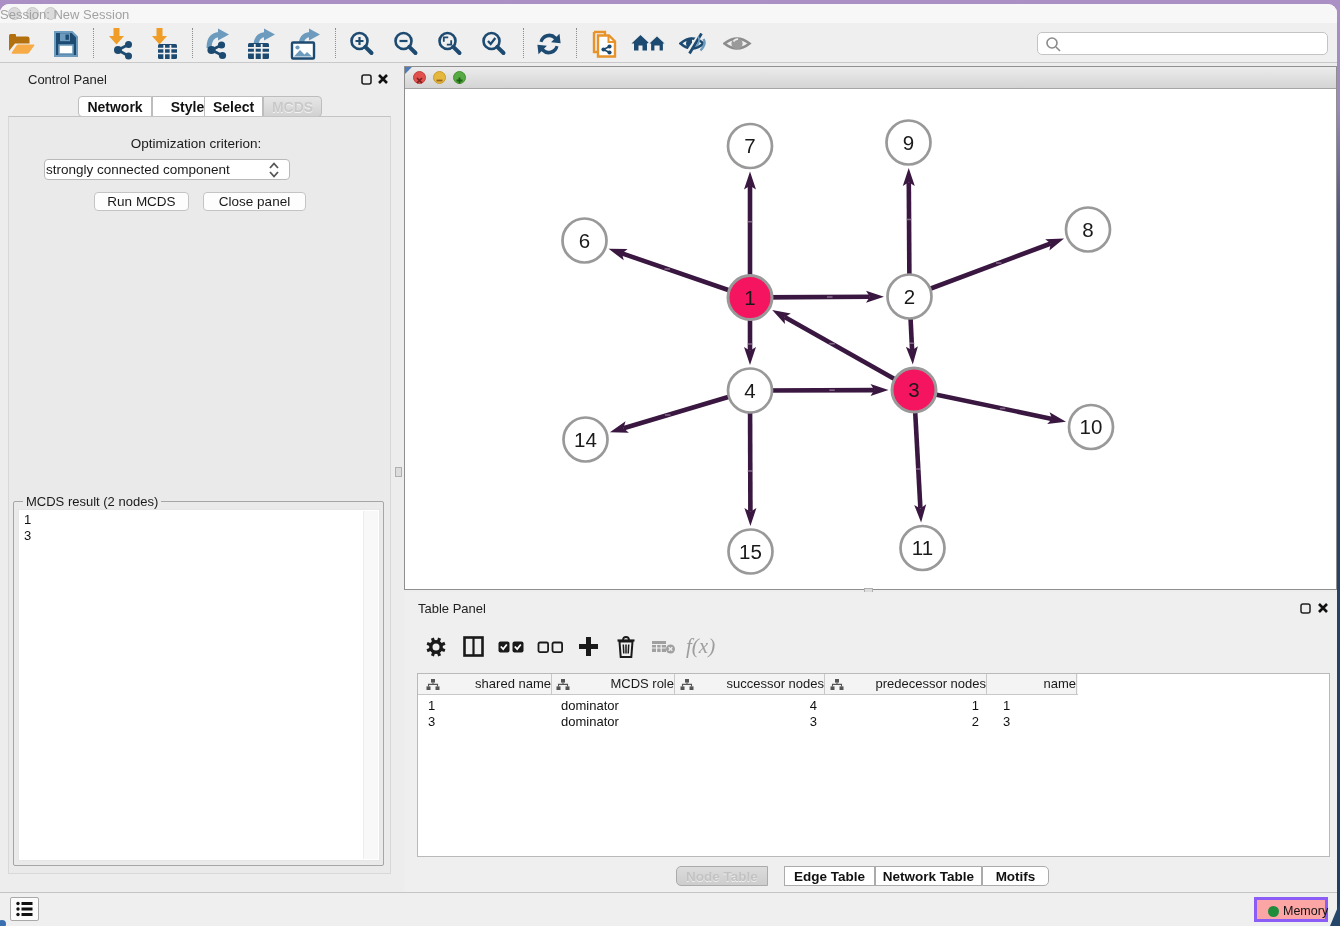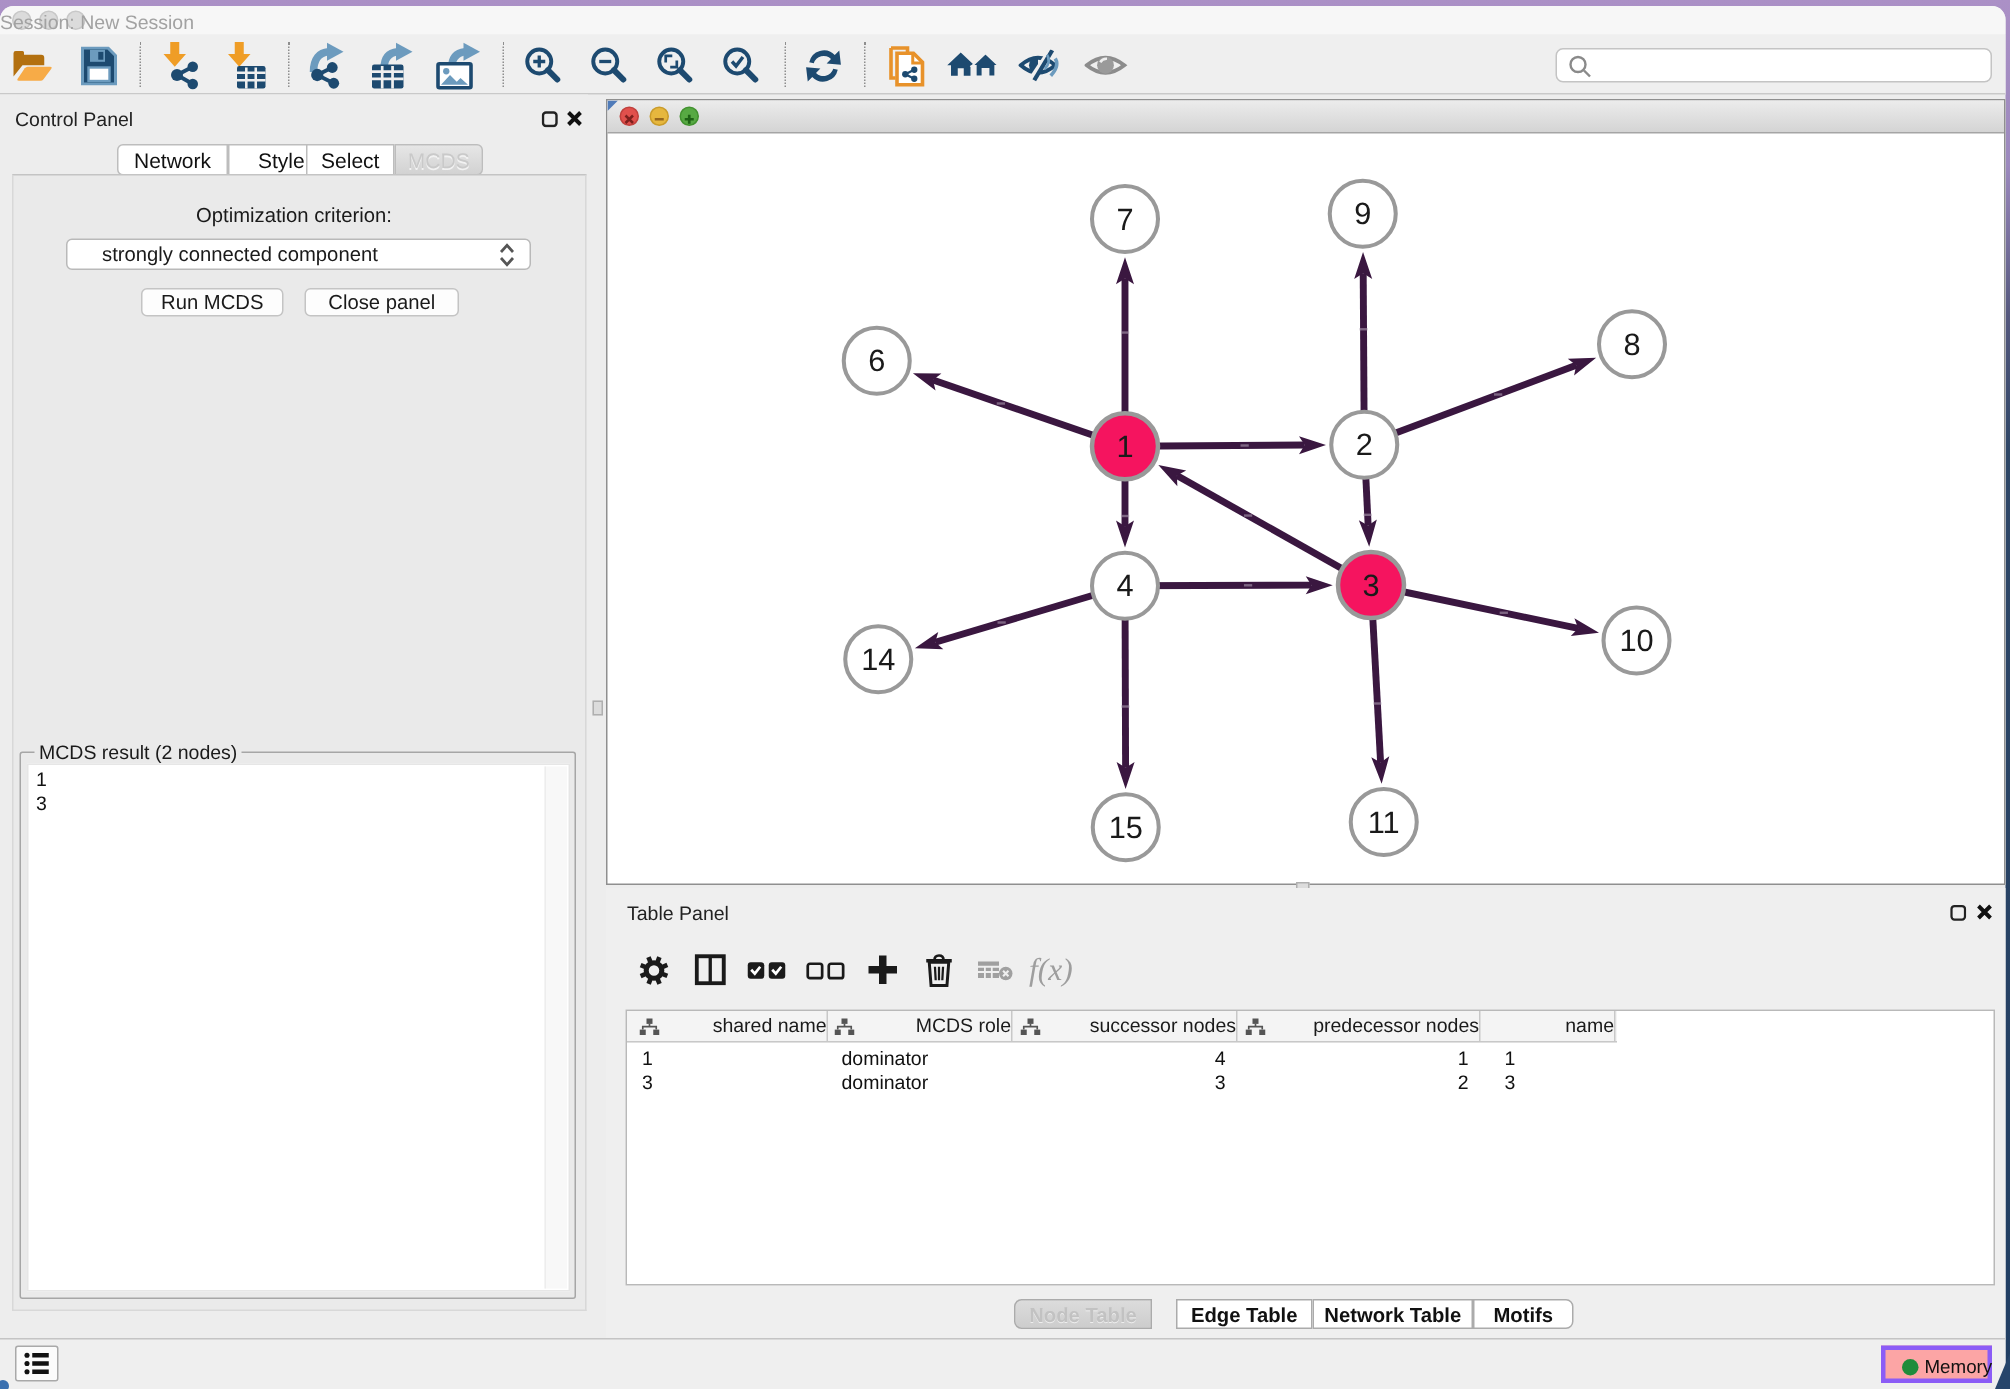--- a/index.html
+++ b/index.html
@@ -5,26 +5,26 @@
 #win{position:absolute;left:0;top:4px;width:1337px;height:922px;background:#EDEDED;border-radius:9px 9px 0 0}
 #titlebar{position:absolute;left:0;top:4px;width:1337px;height:19px;background:#F7F7F7;border-radius:9px 9px 0 0}
 .tl{position:absolute;top:3px;width:13px;height:13px;border-radius:50%;background:#DBDBDB;border:1px solid #C8C8C8}
 #apptitle{position:absolute;top:3px;left:0;width:100%;text-align:left;font-size:13px;color:#A2A2A2}
 #toolbar{position:absolute;left:0;top:23px;width:1337px;height:40px;background:#EFEFEF;border-bottom:1px solid #C9C9C9}
 .sep{position:absolute;top:5px;height:30px;width:0;border-left:1px dotted #8E8E8E}
 .ticn{position:absolute}
 #searchbox{position:absolute;left:1037px;top:9px;width:291px;height:23px;background:#fff;border:1px solid #C4C4C4;border-radius:5px}
 
 #cpanel{position:absolute;left:0;top:63px;width:392px;height:829px;background:#EDEDED}
-#cphead{position:absolute;left:10px;top:9px;font-size:13px;color:#222}
-.tab{position:absolute;top:33px;height:21px;background:#fff;border:1px solid #BDBDBD;font-size:14px;font-weight:400;color:#111;text-align:center;line-height:20px}
+#cphead{position:absolute;left:28px;top:9px;font-size:13px;color:#222}
+.tab{position:absolute;top:33px;height:21px;background:#fff;border:1px solid #BDBDBD;font-size:14px;font-weight:700;color:#111;text-align:center;line-height:20px}
 .tabsel{background:linear-gradient(#E6E6E6,#D2D2D2) !important;color:#C9C9C9 !important;text-shadow:0 1px 0 #f2f2f2}
 #cpcontent{position:absolute;left:8px;top:53px;width:383px;height:758px;background:#EAEAEA;border:1px solid #D8D8D8;border-top:1px solid #C4C4C4}
 #optlabel{position:absolute;left:0;top:73px;width:392px;text-align:center;font-size:13.5px;color:#1a1a1a}
-#dropdown{position:absolute;left:44px;top:96px;width:310px;height:21px;background:#fff;border:1px solid #B9B9B9;border-radius:4px;font-size:13.5px;color:#1a1a1a;line-height:19px;padding-left:23px}
+#dropdown{position:absolute;left:44px;top:96px;width:246px;height:21px;background:#fff;border:1px solid #B9B9B9;border-radius:4px;font-size:13.5px;color:#1a1a1a;line-height:19px;padding-left:1px}
 .btn{position:absolute;top:129px;height:19px;background:#FDFDFD;border:1px solid #C4C4C4;border-radius:4px;font-size:13.5px;color:#1a1a1a;text-align:center;line-height:17px}
 #fieldset{position:absolute;left:13px;top:438px;width:371px;height:365px;border:1px solid #A6A6A6;border-radius:2px}
 #fslabel{position:absolute;left:9px;top:-8px;background:#EAEAEA;padding:0 3px;font-size:13px;color:#1a1a1a}
 #fswhite{position:absolute;left:4px;top:7px;width:362px;height:352px;background:#fff;border:1px solid #E6E6E6}
 #fstrack{position:absolute;right:1px;top:1px;width:15px;height:348px;background:#F8F8F8;border-left:1px solid #EDEDED}
 .fsval{font-size:13px;color:#111;line-height:16px;padding-left:5px}
 #lgrip{position:absolute;left:395px;top:467px;width:7px;height:10px;background:#DCDCDC;border:1px solid #AFAFAF}
 
 #netwin{position:absolute;left:404px;top:66px;width:933px;height:524px;border:1px solid #8F8F8F;background:#fff}
 #nettitle{position:absolute;left:0;top:0;width:931px;height:22px;background:linear-gradient(#ECECEC,#D4D4D4);border-bottom:1px solid #A5A5A5}

